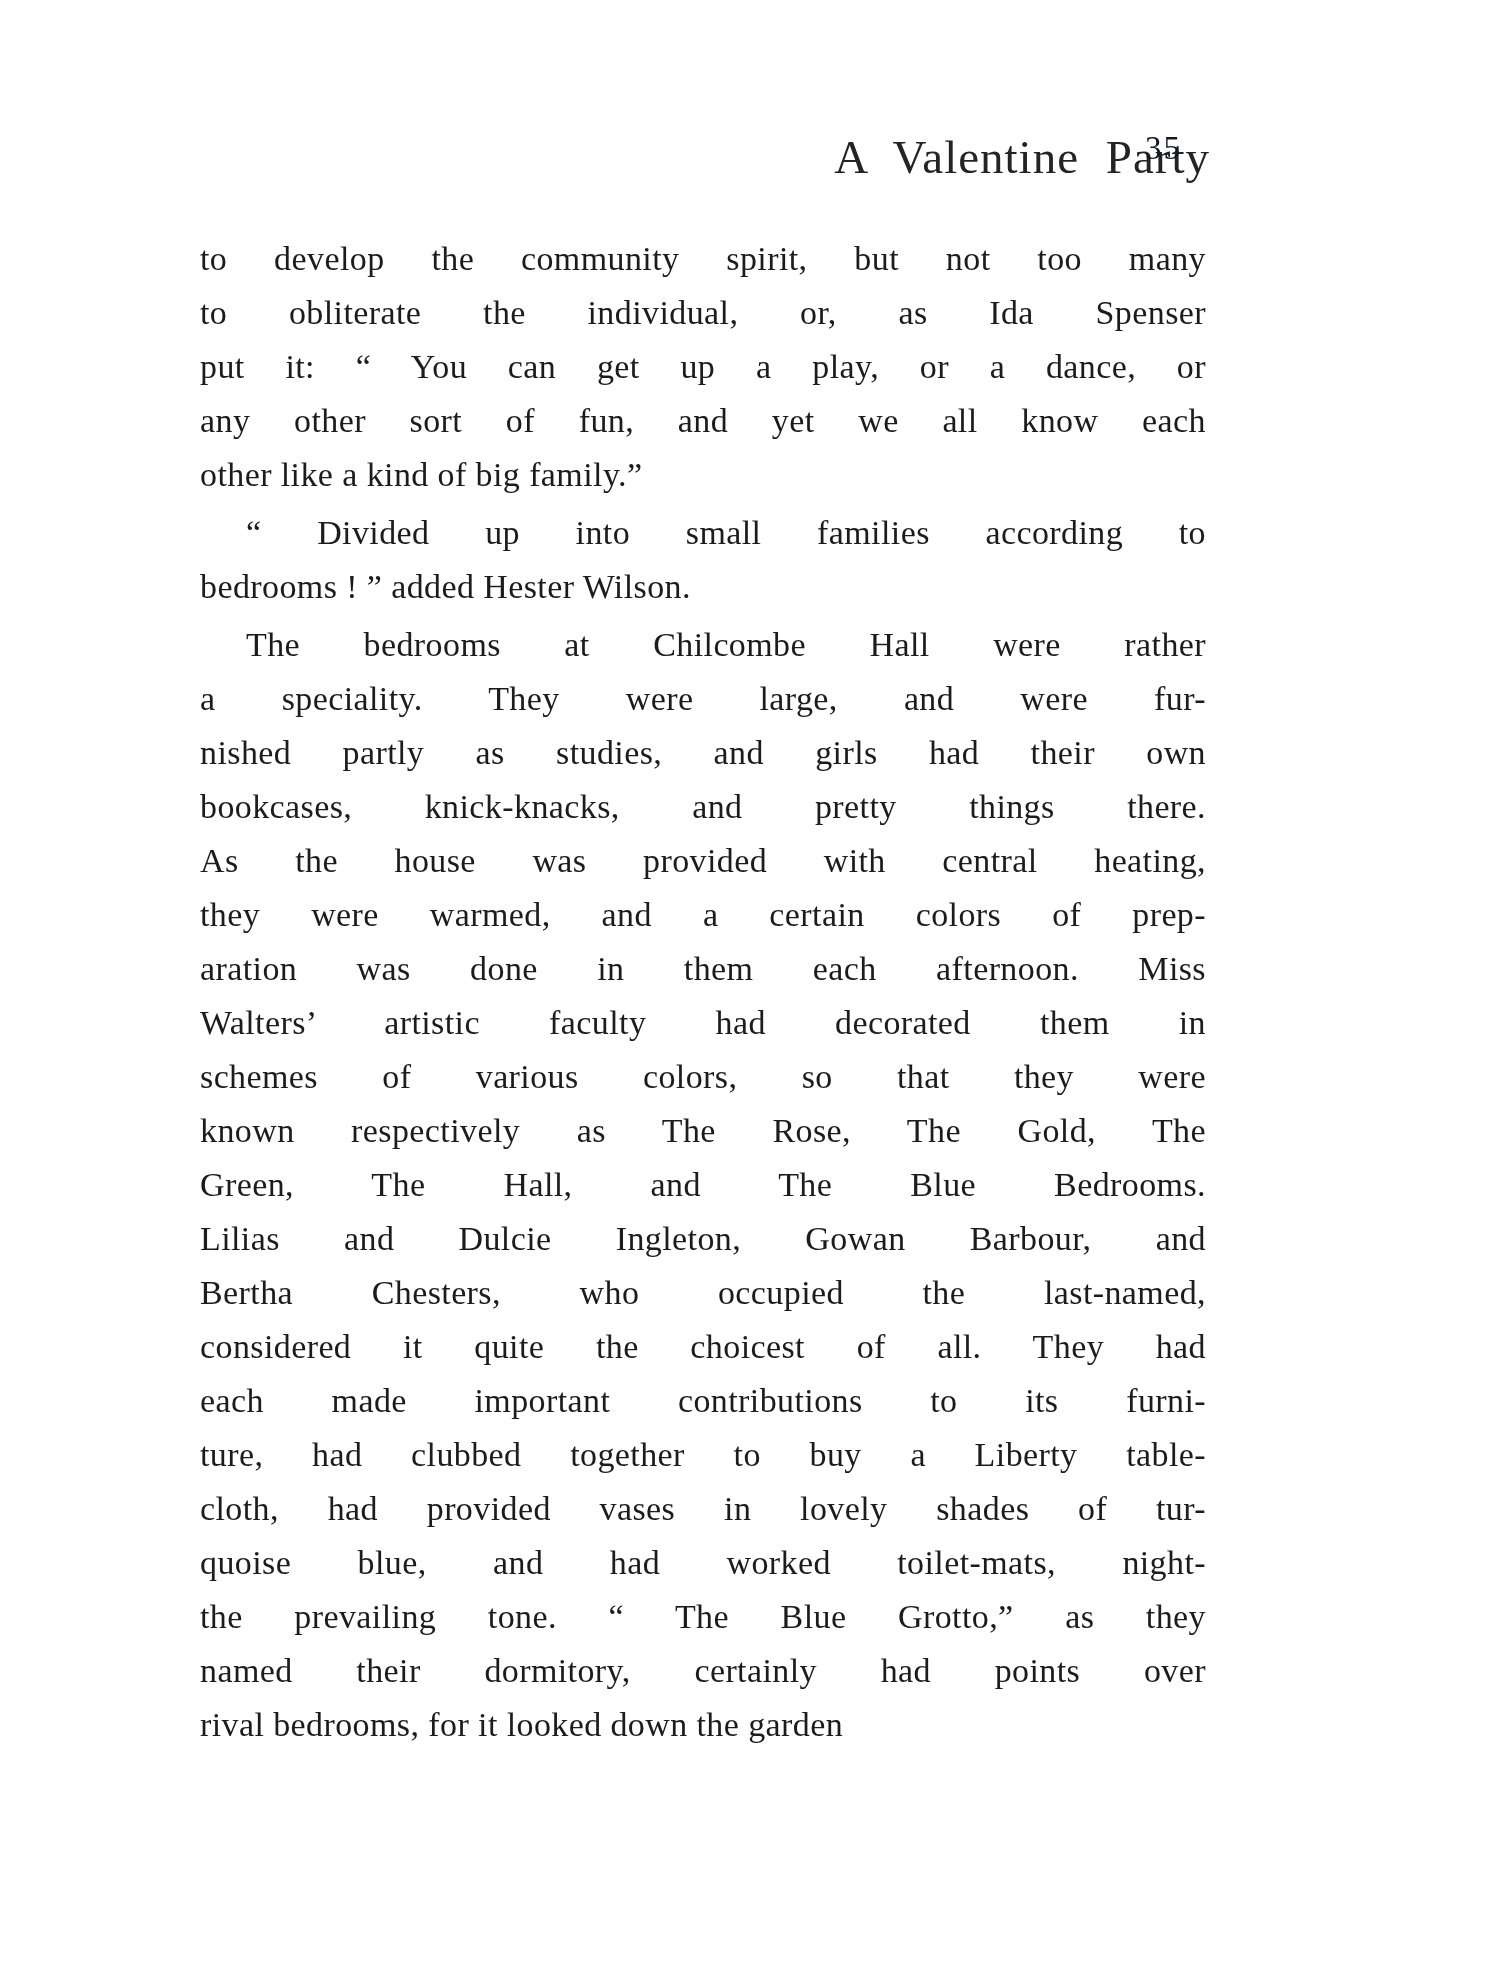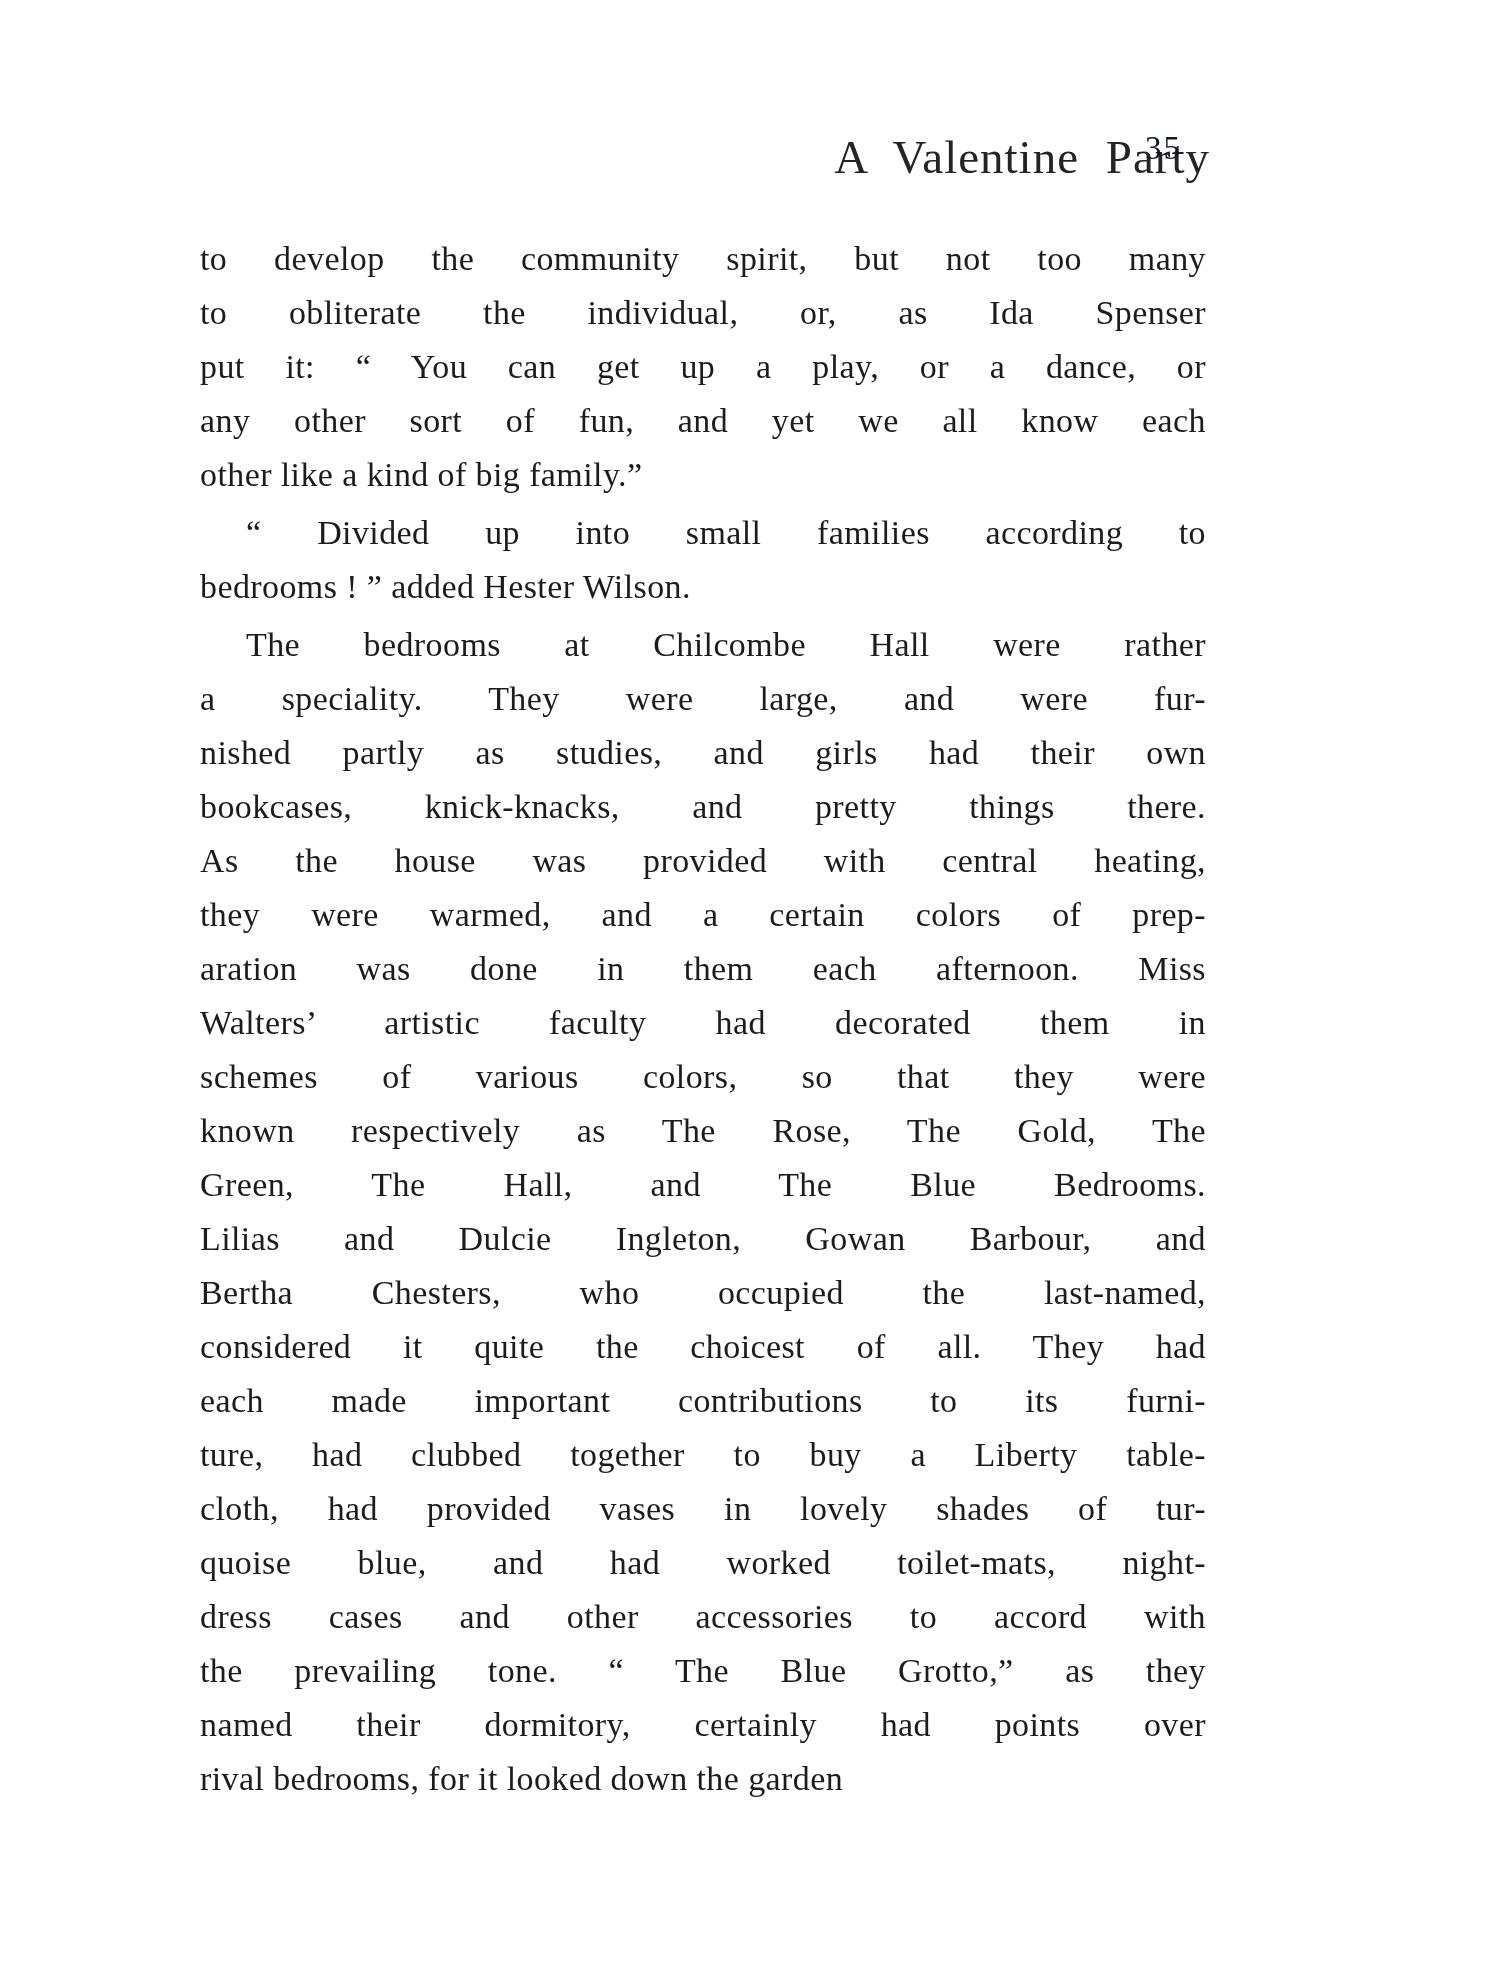--- a/index.html
+++ b/index.html
@@ -100,20 +100,19 @@
           <div class="line">schemes of various colors, so that they were</div>
           <div class="line">known respectively as The Rose, The Gold, The</div>
           <div class="line">Green, The Hall, and The Blue Bedrooms.</div>
           <div class="line">Lilias and Dulcie Ingleton, Gowan Barbour, and</div>
           <div class="line">Bertha Chesters, who occupied the last-named,</div>
           <div class="line">considered it quite the choicest of all.  They had</div>
           <div class="line">each made important contributions to its furni-</div>
           <div class="line">ture, had clubbed together to buy a Liberty table-</div>
           <div class="line">cloth, had provided vases in lovely shades of tur-</div>
           <div class="line">quoise blue, and had worked toilet-mats, night-</div>
-          <div class="line">dress cases and other accessories to accord with</div>
           <div class="line">the prevailing tone.  “ The Blue Grotto,” as they</div>
           <div class="line">named their dormitory, certainly had points over</div>
           <div class="line last">rival bedrooms, for it looked down the garden</div>
         </div>
       </div>
   </div>
 </div>
 
 </body></html>

